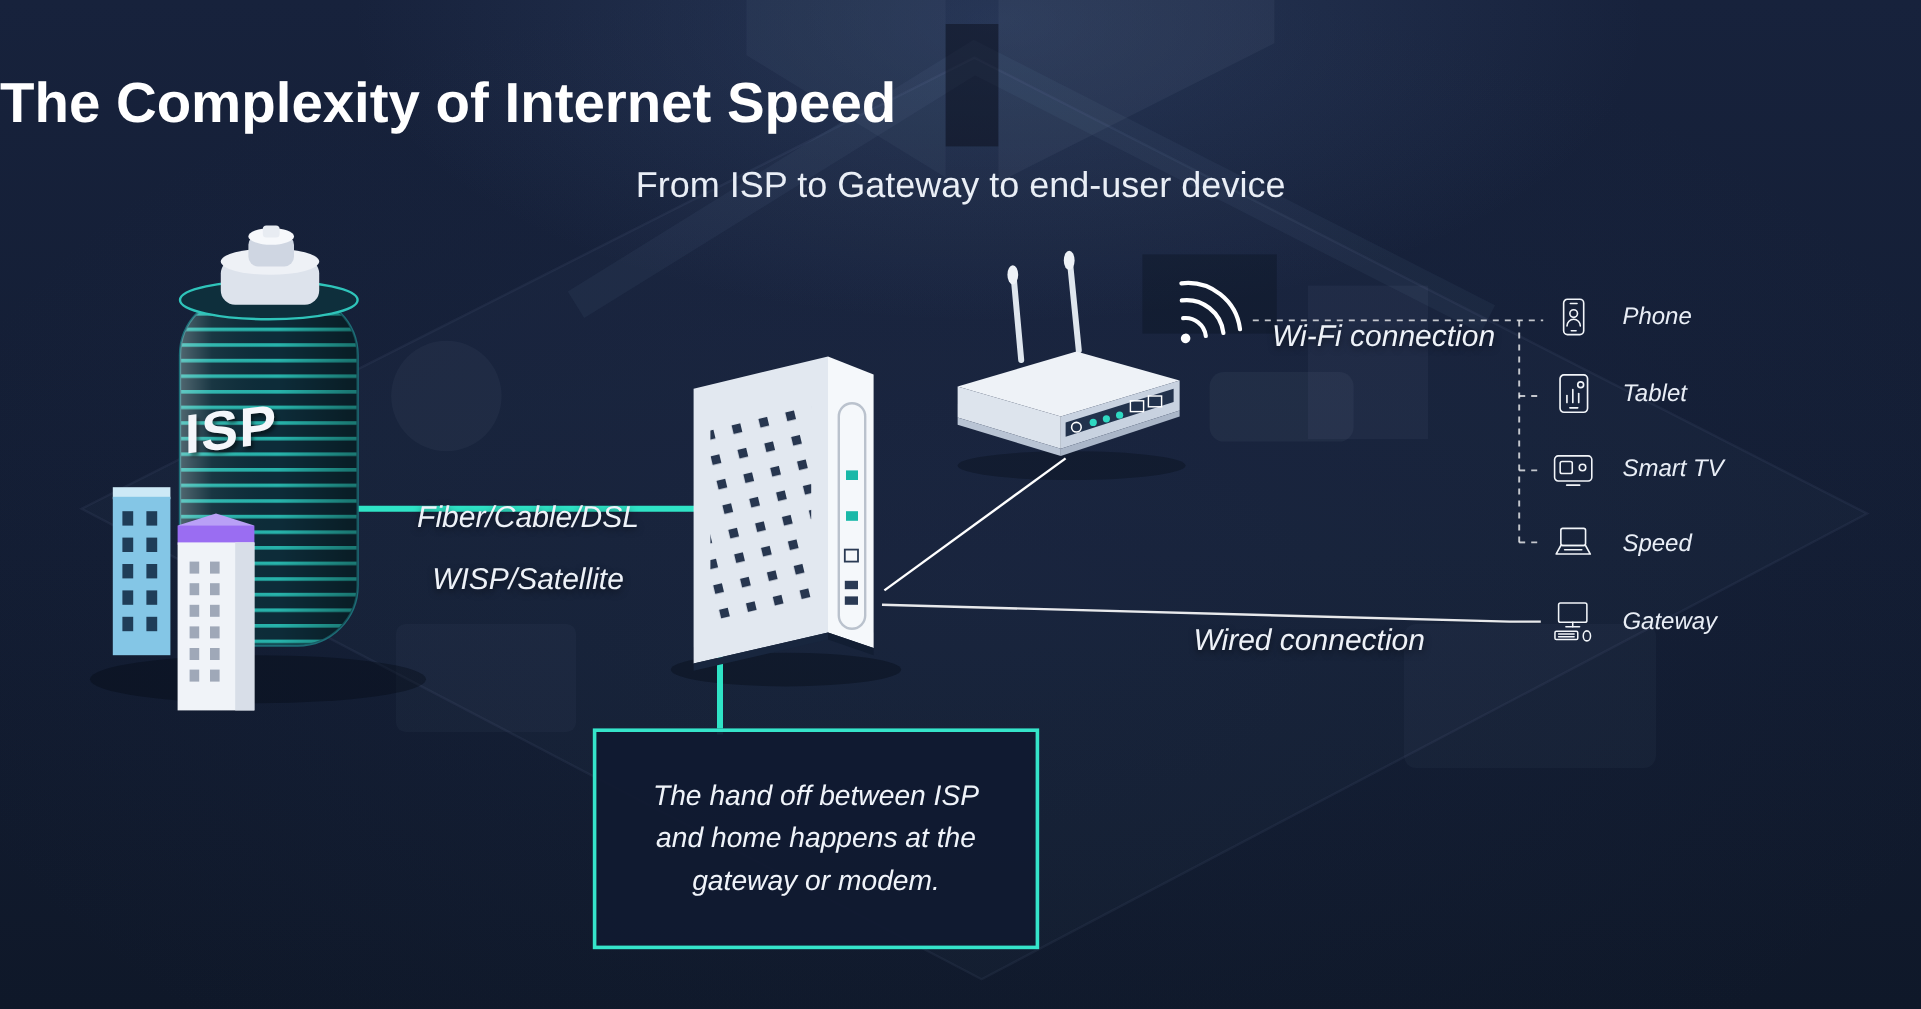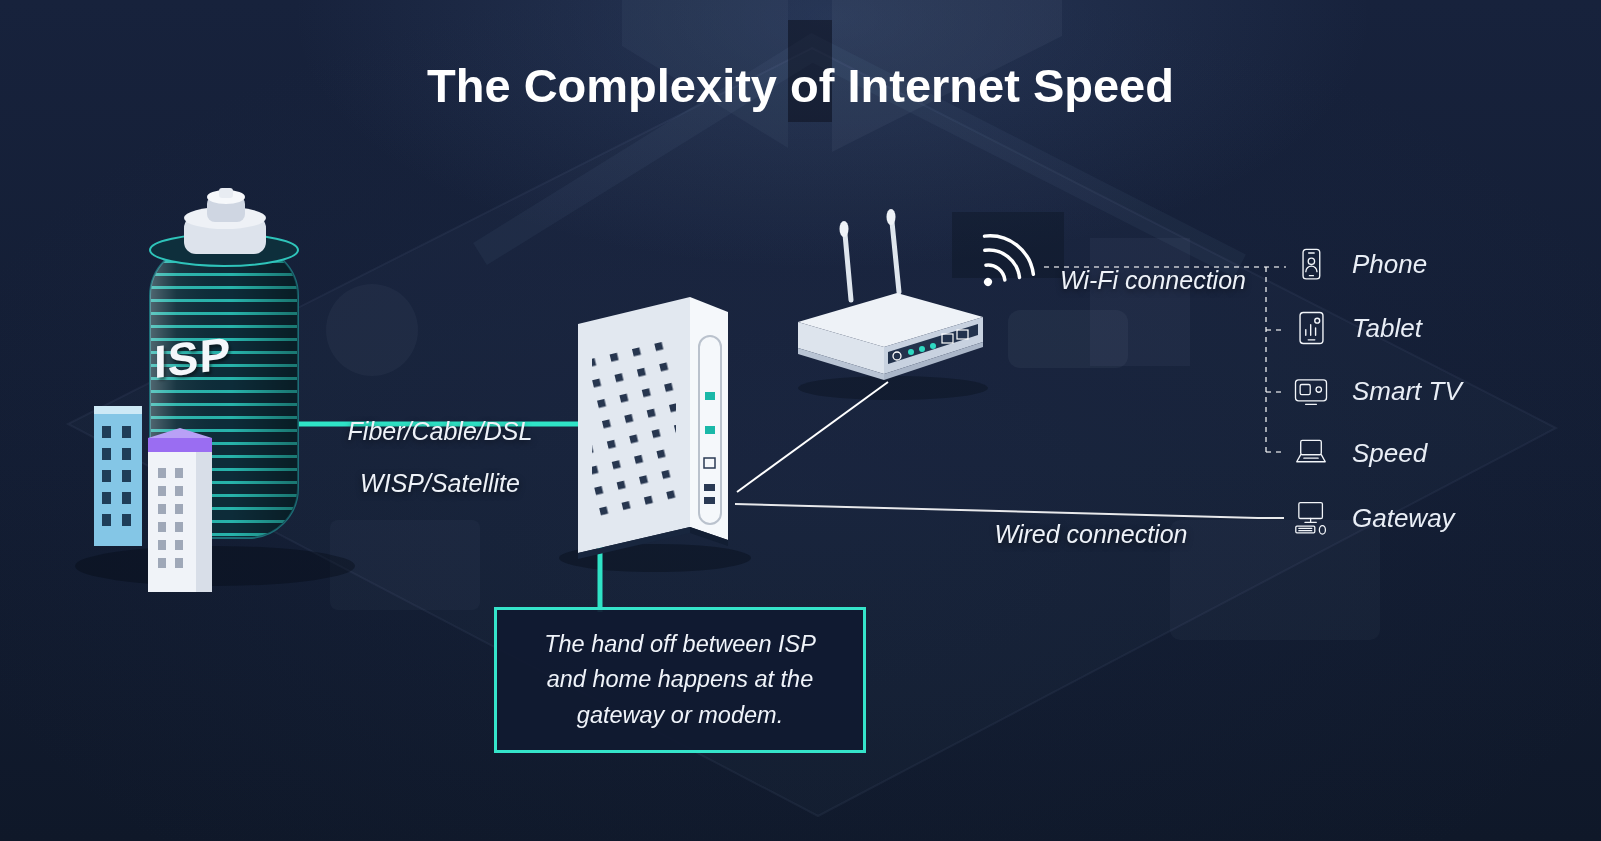--- a/index.html
+++ b/index.html
@@ -6,21 +6,21 @@
   .stage{
     position:relative;width:1601px;height:841px;overflow:hidden;
     font-family:"Liberation Sans",sans-serif;color:#fff;
     background:
       radial-gradient(ellipse 900px 420px at 52% 2%, rgba(96,126,178,0.22), rgba(96,126,178,0) 60%),
       radial-gradient(ellipse 1250px 720px at 50% 58%, rgba(42,62,104,0.14), rgba(0,0,0,0) 72%),
       linear-gradient(180deg,#17223c 0%, #131d33 55%, #0f1829 100%);
   }
   .art{position:absolute;left:0;top:0;width:1601px;height:841px;}
   .title{
-    position:absolute;top:58px;left:0;width:1601px;margin:0;text-align:center;
+    position:absolute;top:58px;left:0;width:1601px;margin:0;text-align:left;
     font-size:47px;font-weight:700;letter-spacing:0;color:#ffffff;
   }
   .subtitle{
     position:absolute;top:138px;left:0;width:1601px;margin:0;text-align:center;
     font-size:30px;font-weight:400;color:#e9eef6;
   }
   .isp-label{
     position:absolute;left:154px;top:326px;width:150px;
     font-size:46px;font-weight:700;letter-spacing:1px;color:#f4f6fa;
     transform:skewY(-7deg);text-shadow:2px 3px 3px rgba(0,0,0,0.45);
@@ -33,23 +33,23 @@
   .lbl-wisp{left:330px;top:431px;width:220px;}
   .lbl-wifi{left:1046px;top:228px;width:214px;}
   .lbl-wired{left:986px;top:482px;width:210px;}
   .device-row{
     position:absolute;left:1288px;height:48px;display:flex;align-items:center;gap:18px;
   }
   .row-phone{top:240px;} .row-tablet{top:304px;align-items:center;} .row-smarttv{top:367px;justify-content:space-between;}
   .row-laptop{top:429px;} .row-desktop{top:494px;}
   .dev-icon{width:46px;display:flex;align-items:center;justify-content:center;}
   .dev-icon svg{stroke:#f2f5f9;fill:none;stroke-width:1.7;stroke-linecap:round;stroke-linejoin:round;}
-  .dev-label{font-style:italic;font-size:26px;color:#e9eef6;}
+  .dev-label{font-style:italic;font-size:20px;color:#e9eef6;}
   .callout{
-    position:absolute;left:494px;top:607px;width:372px;height:146px;box-sizing:border-box;
+    position:absolute;left:494px;top:607px;width:372px;height:184px;box-sizing:border-box;
     border:3px solid #35e4ca;background:rgba(16,26,48,0.93);
     display:flex;align-items:center;justify-content:center;padding:14px 28px;
   }
   .callout p{
     margin:0;font-style:italic;font-size:23.5px;line-height:1.5;
     text-align:center;color:#f0f4fa;max-width:312px;
   }
 </style>
 </head>
 <body>
@@ -189,20 +189,21 @@
 
     <g transform="rotate(38 988 282)" stroke="#ffffff" stroke-width="3.5" fill="none" stroke-linecap="round">
       <circle cx="988" cy="282" r="4" fill="#ffffff" stroke="none"></circle>
       <path d="M 976 270 A 17 17 0 0 1 1000 270"></path>
       <path d="M 966 259 A 31 31 0 0 1 1010 259"></path>
       <path d="M 957 248 A 44 44 0 0 1 1019 248"></path>
     </g>
   </svg>
 
   <h1 class="title">The Complexity of Internet Speed</h1>
+  <h2 class="subtitle">From ISP to Gateway to end-user device</h2>
 
   <div class="isp-label">ISP</div>
 
   <div class="link-label lbl-wisp">WISP/Satellite</div>
   <div class="link-label lbl-fiber">Fiber/Cable/DSL</div>
   <div class="link-label lbl-wifi">Wi-Fi connection</div>
   <div class="link-label lbl-wired">Wired connection</div>
 
   <div class="device-row row-phone">
     <span class="dev-icon">

